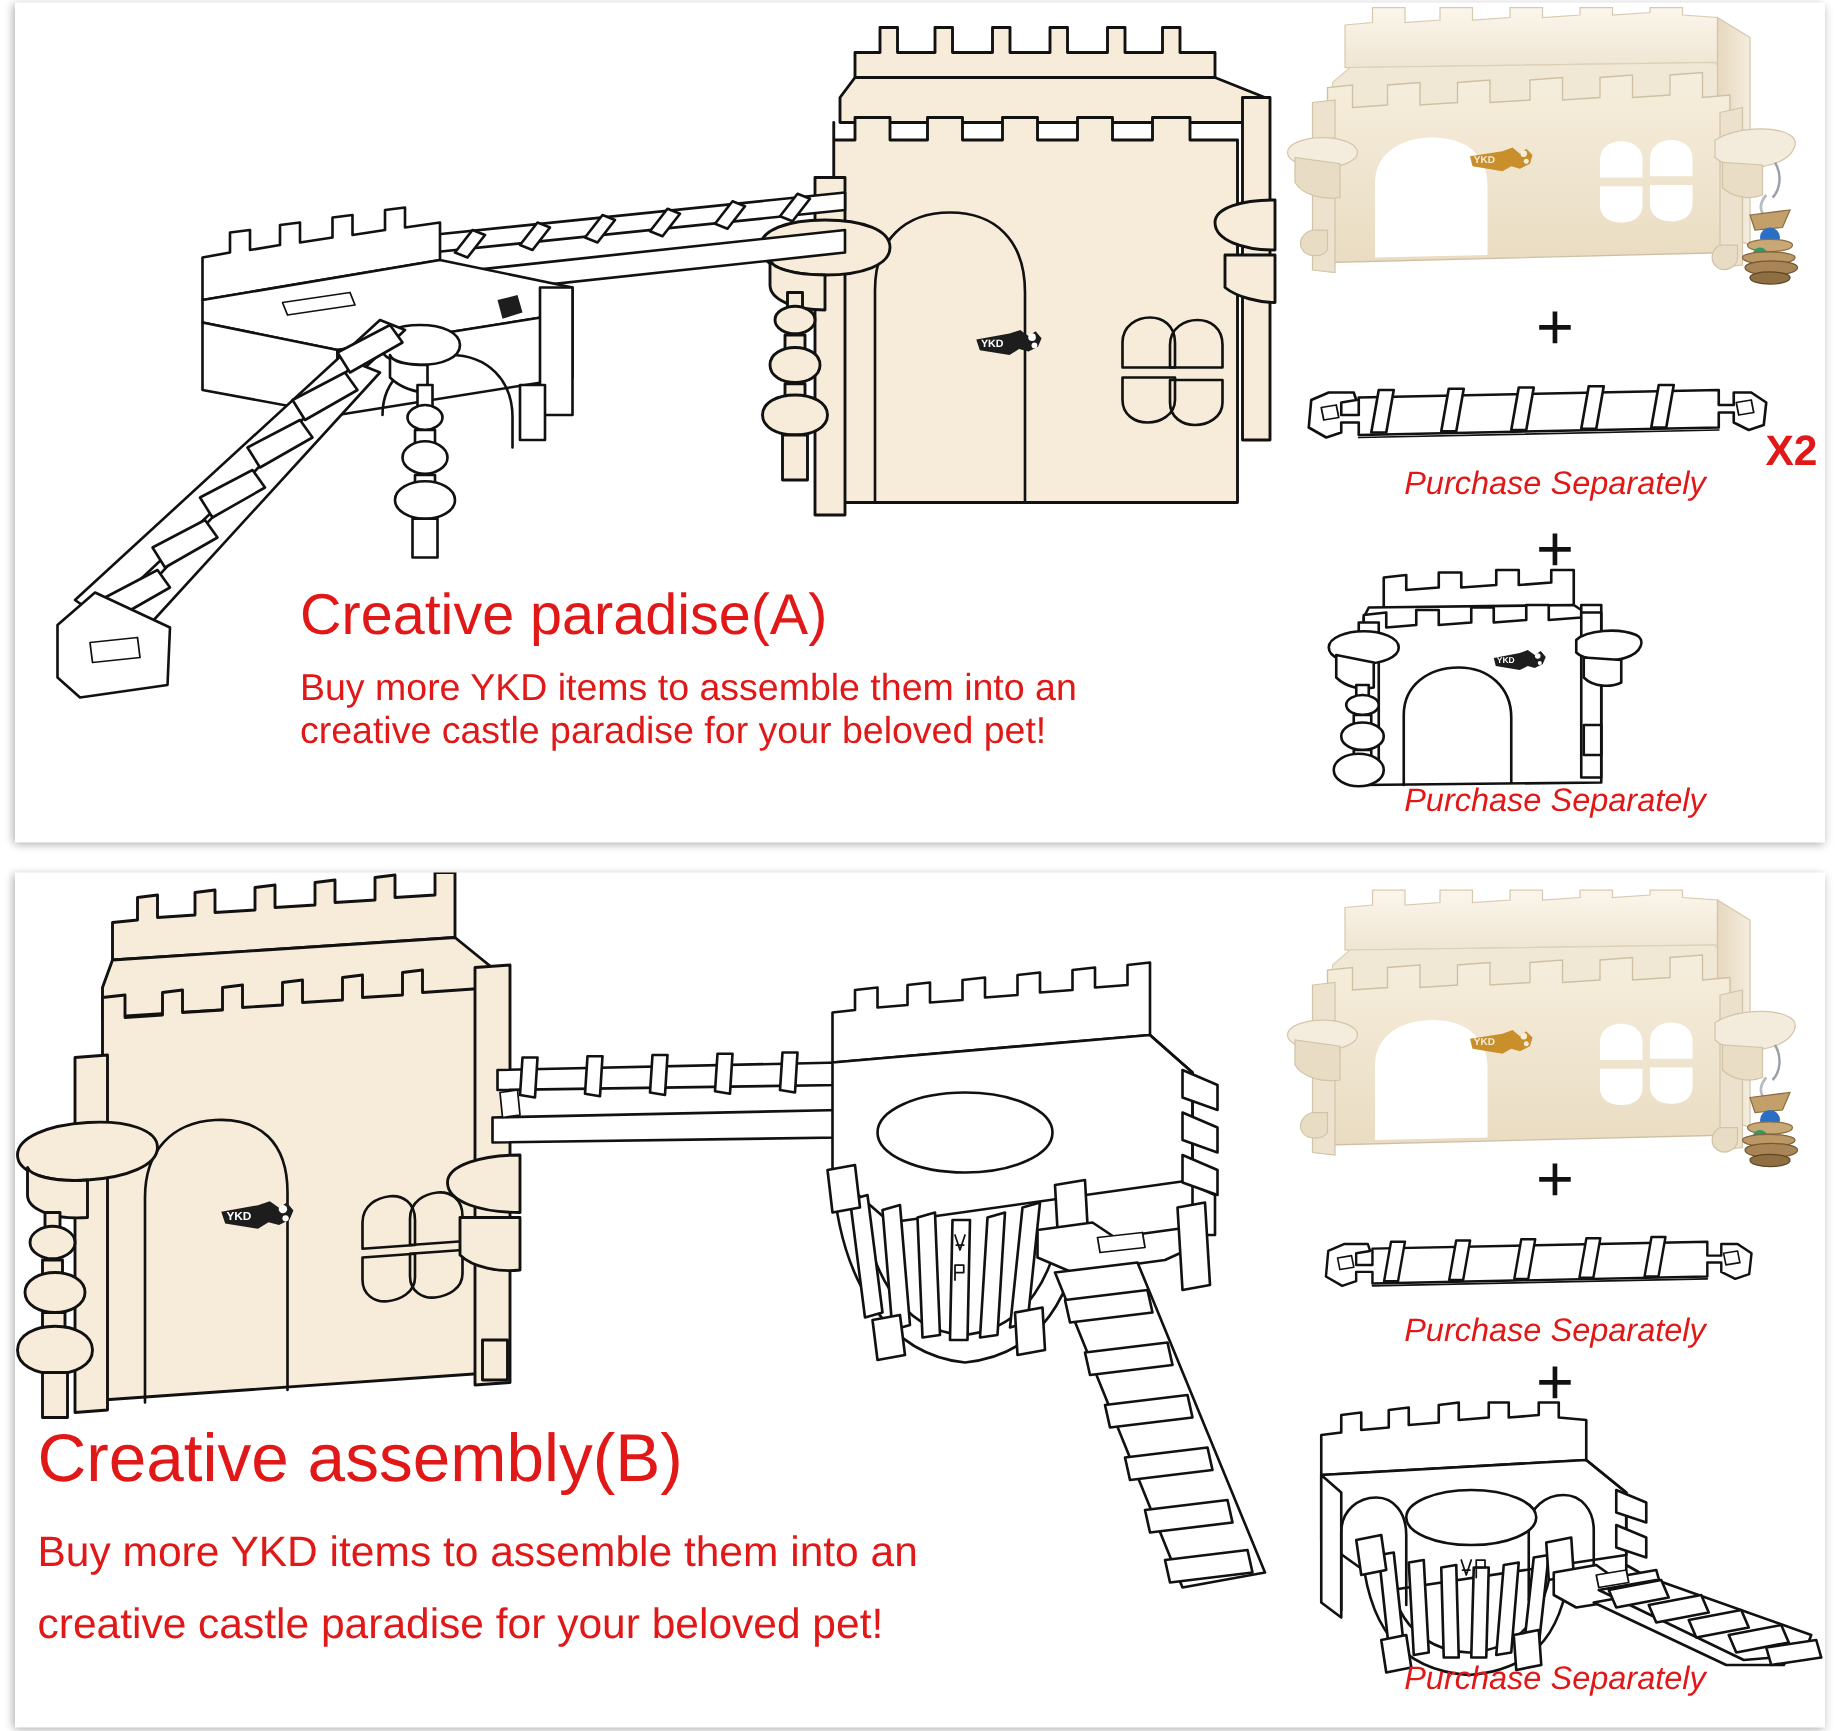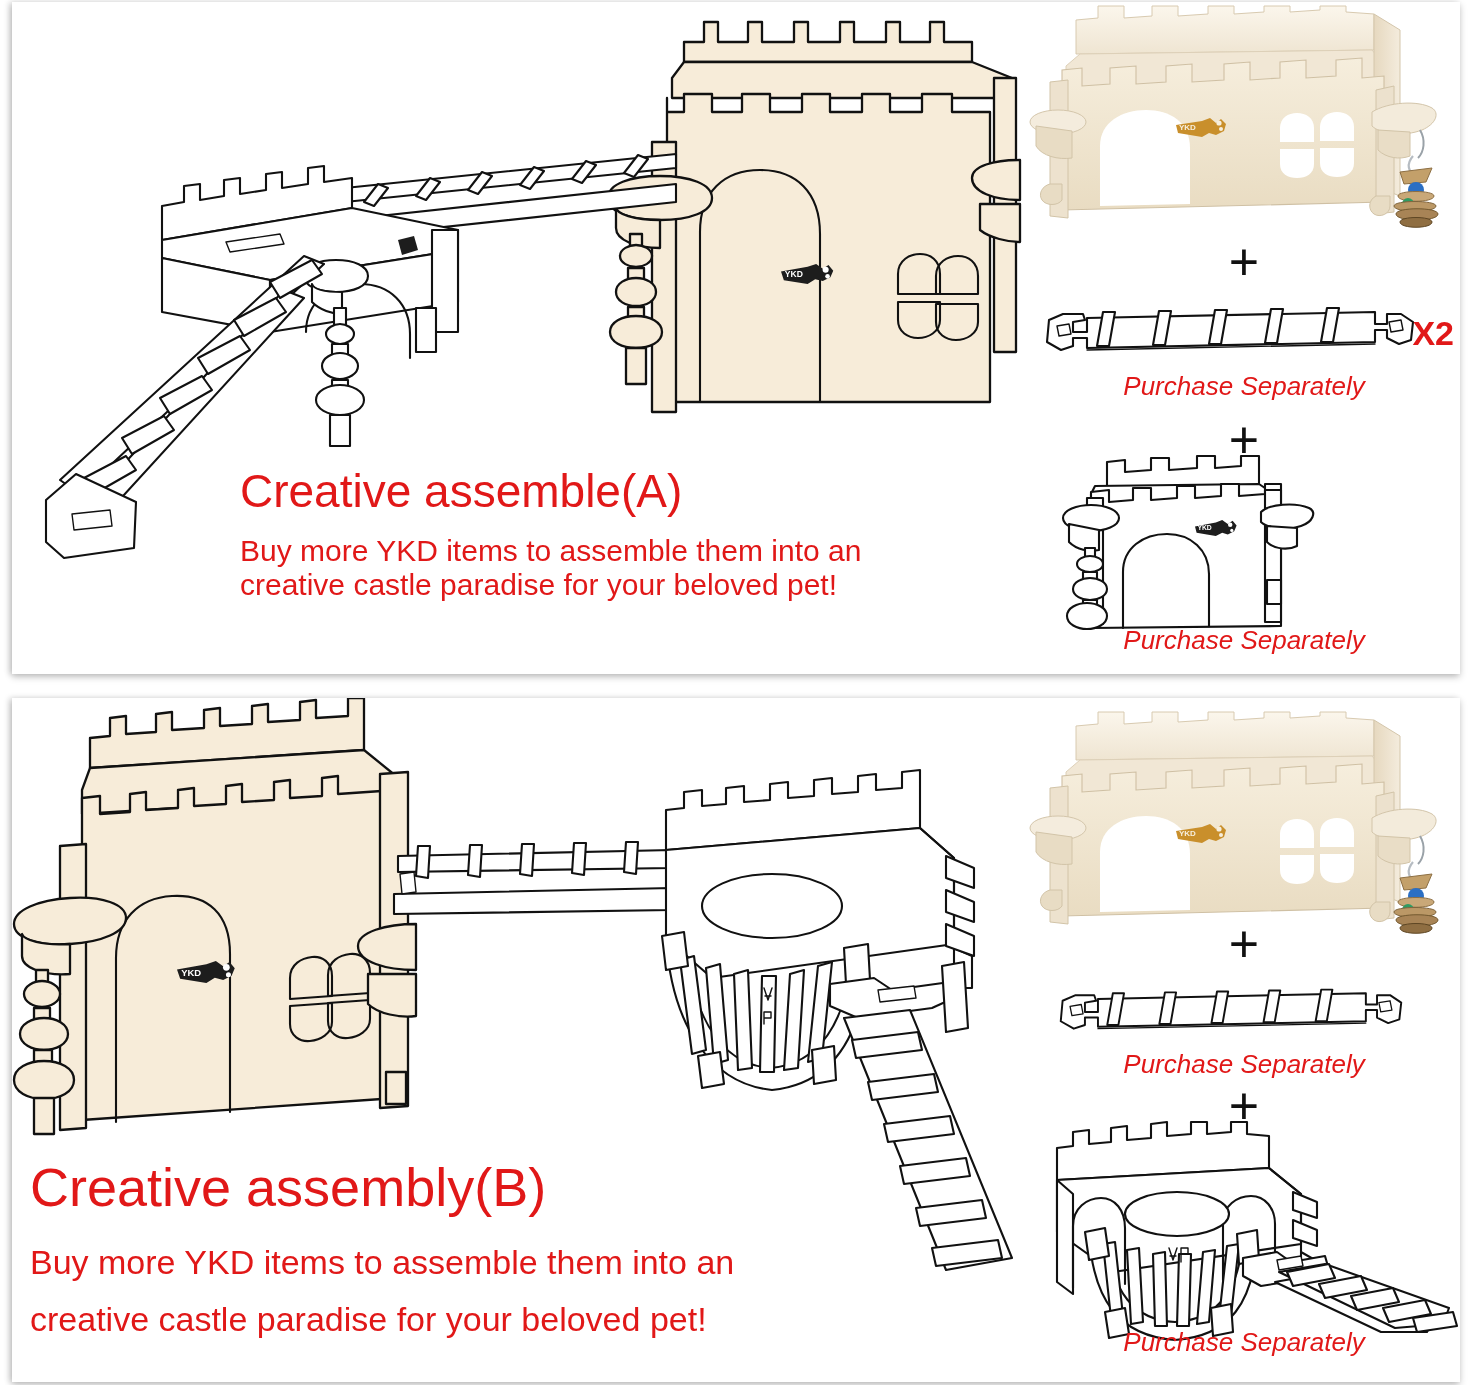--- a/index.html
+++ b/index.html
@@ -34,21 +34,21 @@
   .copy-abs { position: absolute; color: #e11818; z-index: 6; }
 
   
   .buy-item { position: absolute; width: 100%; text-align: center; }
   .plus {
     font-size: 52px; line-height: .8; color: #111; font-weight: 400;
     font-family: "Liberation Sans", sans-serif;
   }
   .ps-label { color: #e11818; font-size: 26px; line-height: 1.1; white-space: nowrap; font-style: italic; }
   .x2 {
-    position: absolute; color: #e11818; font-weight: bold; font-size: 34px;
+    position: absolute; color: #e11818; font-weight: bold; font-size: 34px; margin-top: 28px;
   }
 
   svg { display: block; overflow: visible; }
   .ln  { fill: none; stroke: #111; stroke-width: 2.1; stroke-linejoin: round; stroke-linecap: round; }
   .lnw { fill: #ffffff; stroke: #111; stroke-width: 2.1; stroke-linejoin: round; stroke-linecap: round; }
   .lnt { fill: #f7ecd9; stroke: #111; stroke-width: 2.3; stroke-linejoin: round; stroke-linecap: round; }
   .thin { stroke-width: 1.4; }
 </style>
 </head>
 <body>
@@ -159,21 +159,21 @@
             </g>
 
             <path class="lnw" d="M34,498 L64,472 L124,500 L122,546 L52,556 L34,540 Z"></path>
             <path class="lnw thin" d="M60,512 L98,508 L100,524 L62,528 Z"></path>
           </g>
         </g>
       </svg>
     </div>
 
     <div class="copy-abs" id="copy-a">
-      <div class="headline">Creative assemble(A)</div>
+      <div class="headline">Creative paradise(A)</div>
       <div class="sub" style="margin-top:16px">Buy more YKD items to assemble them into an</div>
       <div class="sub">creative castle paradise for your beloved pet!</div>
     </div>
 
     <div class="buy-col">
 
       <div class="buy-item" style="top:4px">
         <svg width="430" height="228" viewBox="0 0 430 228">
           <defs>
             <linearGradient id="wdA1" x1="0" y1="0" x2="0" y2="1">
@@ -401,21 +401,21 @@
               <path d="M872,426 L938,418 L942,436 L876,444 Z"></path>
               <path d="M888,468 L954,460 L958,478 L892,486 Z"></path>
               <path d="M904,510 L970,502 L974,520 L908,528 Z"></path>
               <path d="M920,550 L986,542 L990,560 L924,568 Z"></path>
             </g>
           </g>
         </g>
       </svg>
     </div>
 
-    <div class="copy-abs" id="copy-b" style="left:18px; top:458px">
+    <div class="copy-abs" id="copy-b" style="left:18px; top:438px">
       <div class="headline">Creative assembly(B)</div>
       <div class="sub" style="margin-top:16px">Buy more YKD items to assemble them into an</div>
       <div class="sub">creative castle paradise for your beloved pet!</div>
     </div>
 
     <div class="buy-col">
 
       <div class="buy-item" style="top:14px">
         <svg width="430" height="228" viewBox="0 0 430 228">
           <defs>

